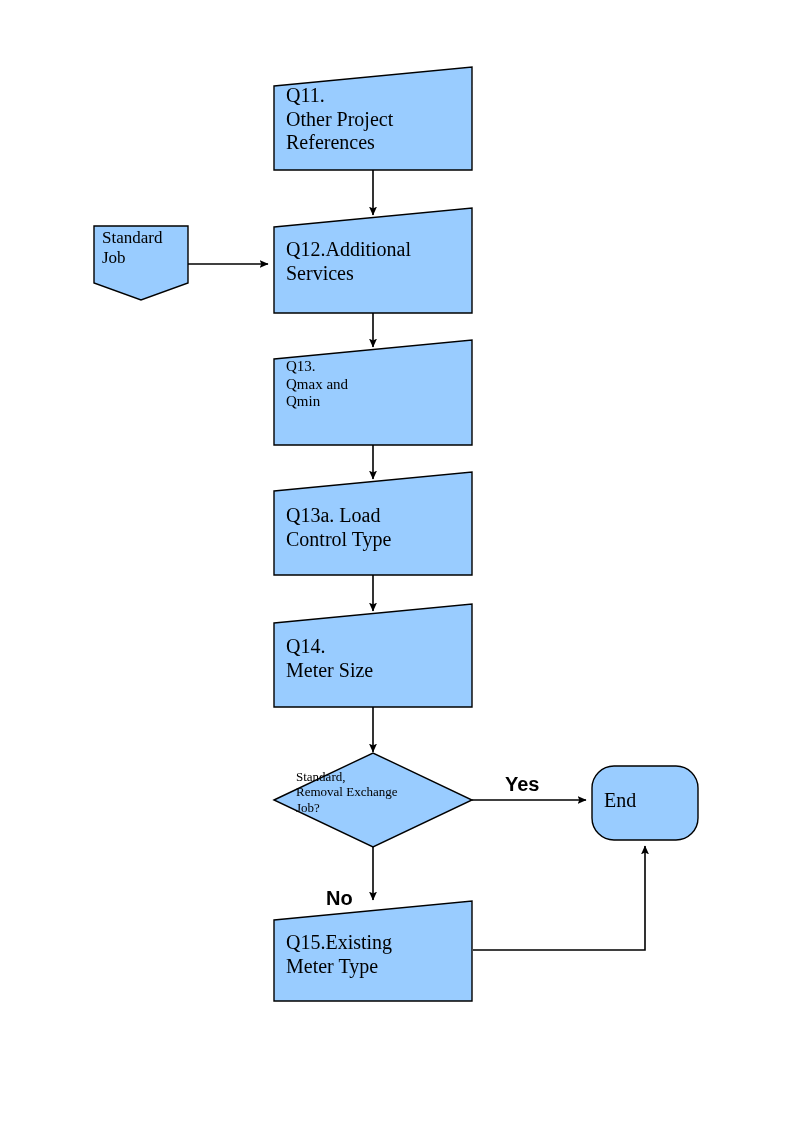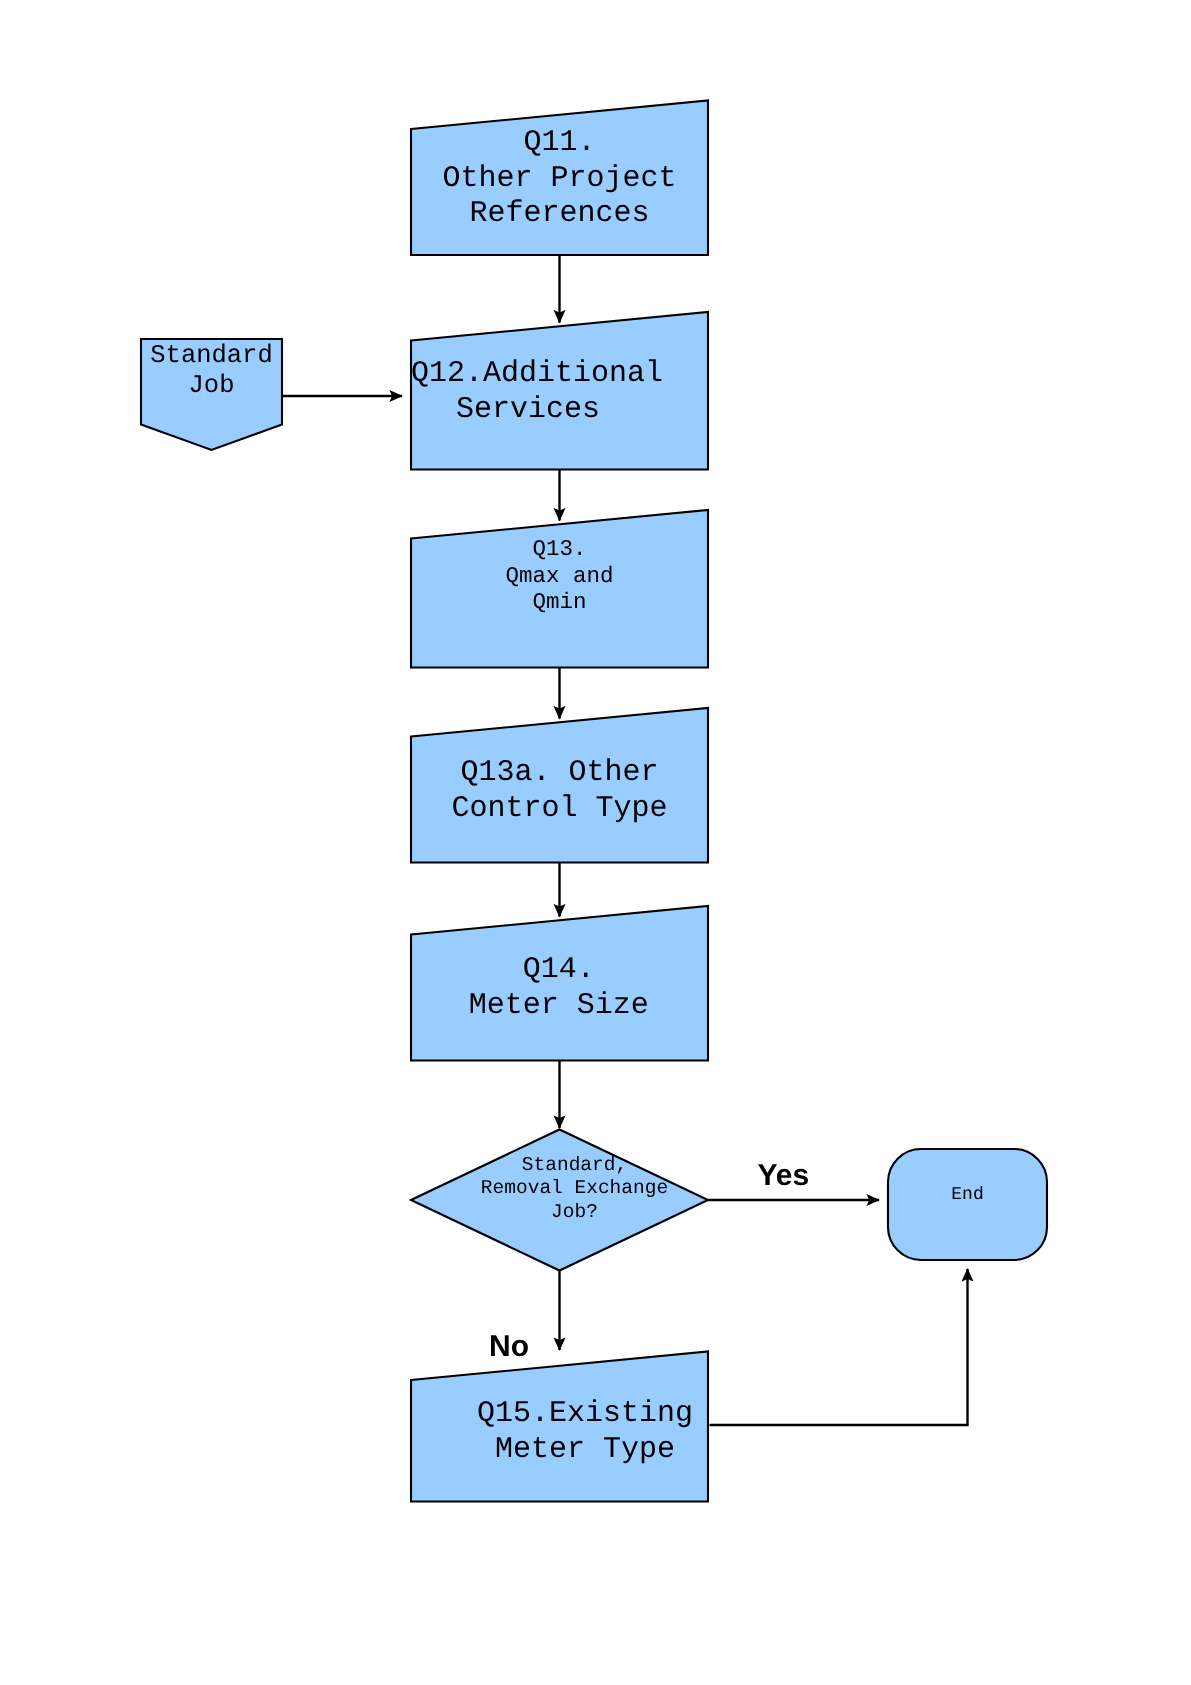--- a/index.html
+++ b/index.html
@@ -16,26 +16,27 @@
   }
   #canvas {
     position: absolute;
     left: 0;
     top: 0;
     width: 794px;
     height: 1123px;
   }
   .node-label {
     position: absolute;
-    text-align: center;
+    text-align: left;
     color: #000000;
-    font-family: Liberation Mono, monospace;
+    font-family: Liberation Serif, serif;
     line-height: 1.18;
     white-space: pre-line;
     pointer-events: none;
+    margin-left: 12px;
   }
   .edge-label {
     position: absolute;
     color: #000000;
     font-family: "Liberation Sans", sans-serif;
     font-size: 20px;
     line-height: 1;
     font-weight: bold;
   }
   svg { display: block; }
@@ -99,30 +100,30 @@
 <div class="node-label" style="left:90px; top:228px; width:102px; font-size:17px;">Standard
 Job</div>
 
 <div class="node-label" style="left:274px; top:238px; width:156px; font-size:20px;">Q12.Additional
 Services</div>
 
 <div class="node-label" style="left:274px; top:358px; width:198px; font-size:15px;">Q13.
 Qmax and
 Qmin</div>
 
-<div class="node-label" style="left:274px; top:504px; width:198px; font-size:20px;">Q13a. Other
+<div class="node-label" style="left:274px; top:504px; width:198px; font-size:20px;">Q13a. Load
 Control Type</div>
 
 <div class="node-label" style="left:274px; top:635px; width:197px; font-size:20px;">Q14.
 Meter Size</div>
 
 <div class="node-label" style="left:284px; top:769px; width:198px; font-size:13px;">Standard,
 Removal Exchange
 Job?</div>
 
-<div class="node-label" style="left:592px; top:789px; width:106px; font-size:12px;">End</div>
+<div class="node-label" style="left:592px; top:789px; width:106px; font-size:20px;">End</div>
 
 <div class="node-label" style="left:274px; top:931px; width:232px; font-size:20px;">Q15.Existing
 Meter Type</div>
 
 <div class="edge-label" style="left:505px; top:774px;">Yes</div>
 
 <div class="edge-label" style="left:326px; top:888px;">No</div>
 
 </body></html>

